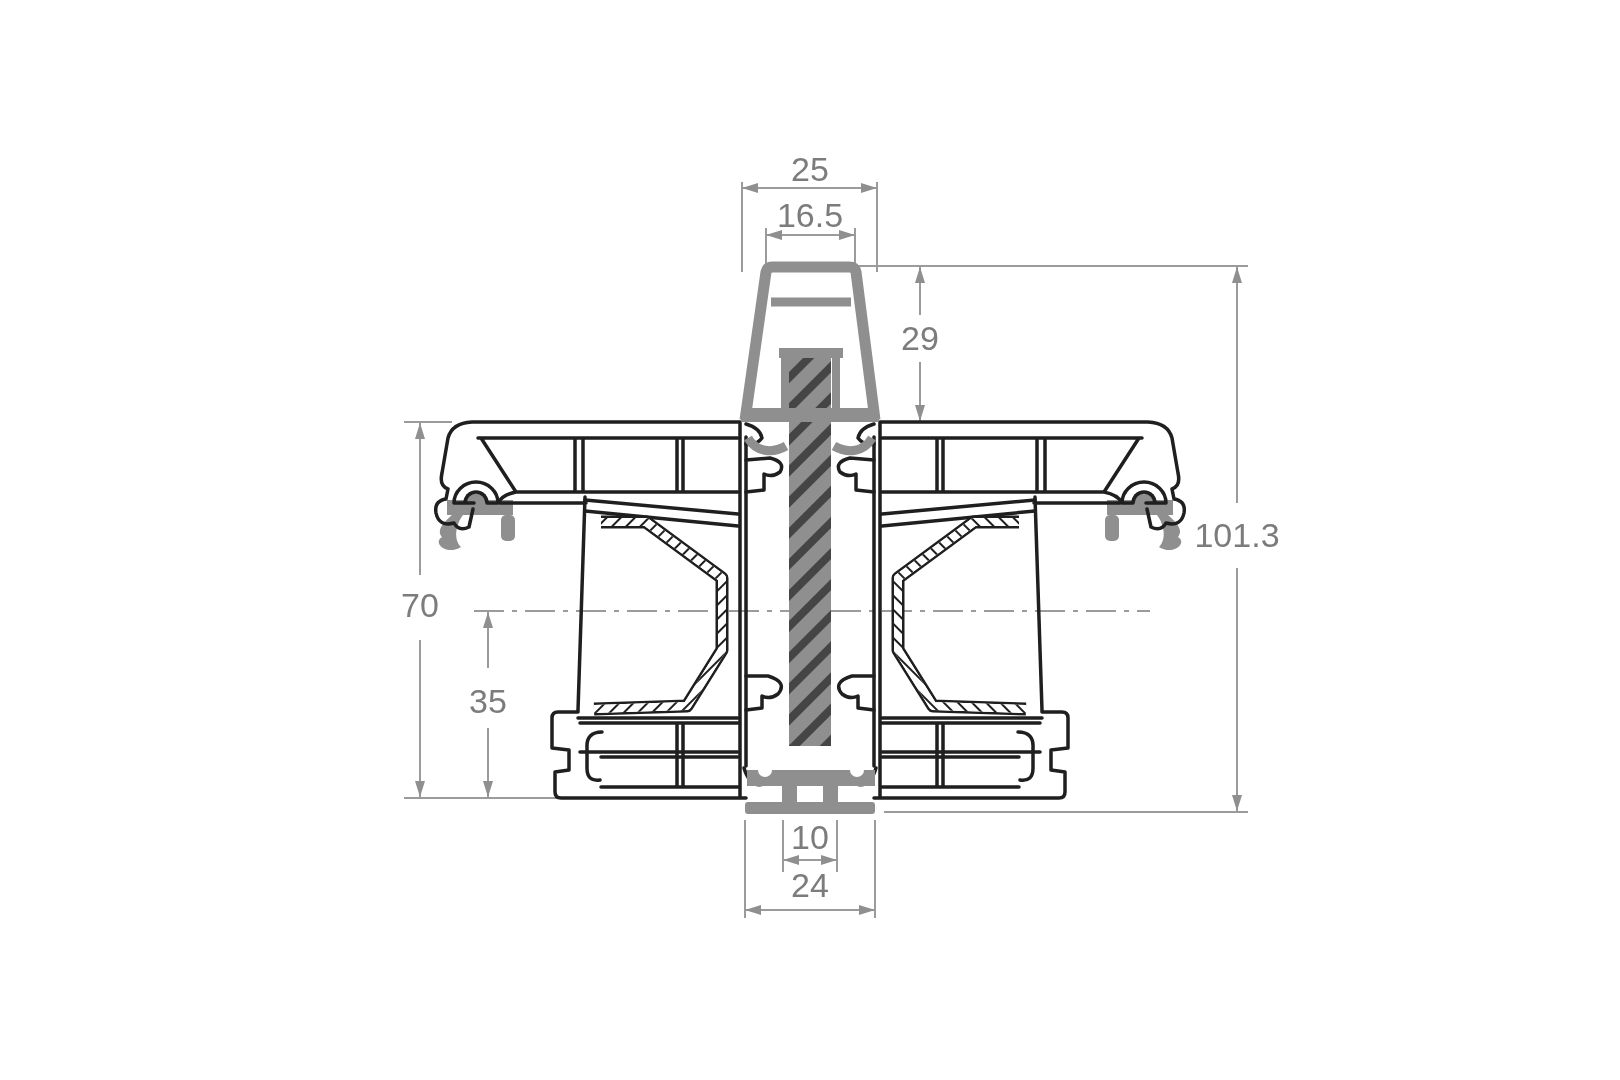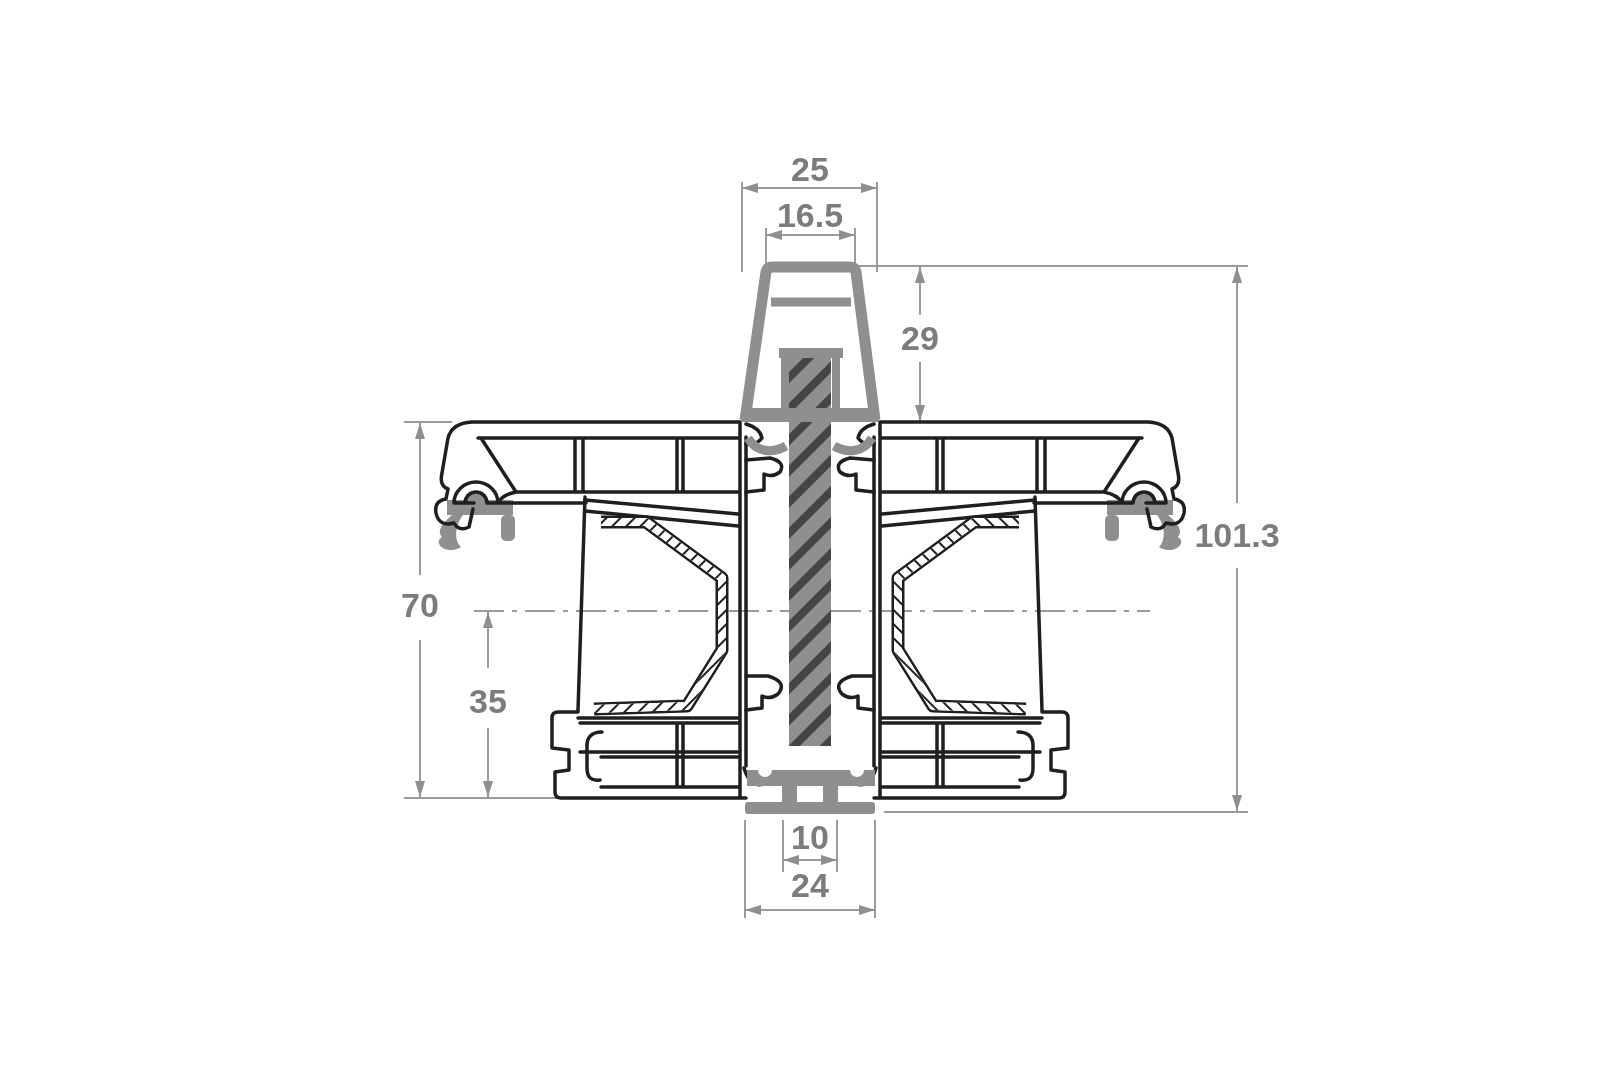--- a/index.html
+++ b/index.html
@@ -1,20 +1,20 @@
 <!DOCTYPE html>
 <html style="--background: #ffffff; --outline: #1f1f1f; --gasket: #8f8f8f; --dimension: #9b9b9b; --dimension_text: #7c7c7c; --hatch: #454545;"><head>
 <meta charset="utf-8">
 <style>
   :root{
     --background:#ffffff; --outline:#1f1f1f; --gasket:#8f8f8f;
     --dimension:#9b9b9b; --dimension_text:#7c7c7c; --hatch:#454545;
   }
   html,body{margin:0;padding:0;background:var(--background);}
-  .stage{width:1620px;height:1080px;position:relative;background:var(--background);overflow:hidden;font-weight:bold;}
+  .stage{width:1620px;height:1080px;position:relative;background:var(--background);overflow:hidden;}
   svg{display:block;}
   .ink{stroke:var(--outline);stroke-width:3.5;fill:none;stroke-linejoin:round;stroke-linecap:round;}
   .dimline{stroke:var(--dimension);stroke-width:2;fill:none;}
   .cline{stroke:var(--dimension);stroke-width:2;fill:none;stroke-dasharray:30 8 5 8;}
   .arrow{fill:var(--gasket);stroke:none;}
   .gray{fill:var(--gasket);stroke:none;}
   .grayline{stroke:var(--gasket);fill:none;}
   .dimtext{font-family:"Liberation Sans","DejaVu Sans",sans-serif;font-size:34px;fill:var(--dimension_text);}
   .mid{text-anchor:middle;}
 </style>

